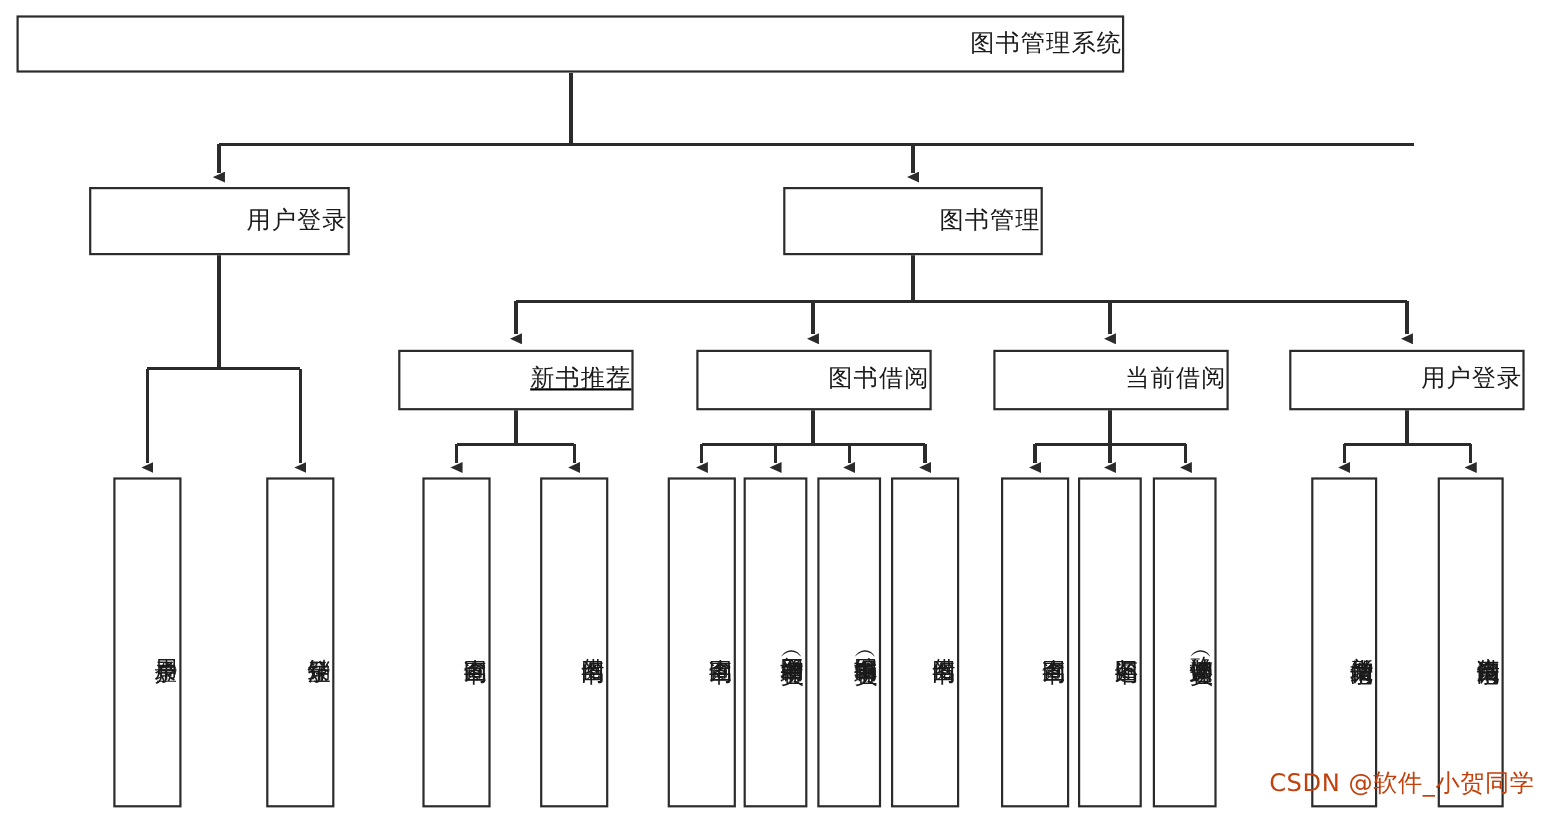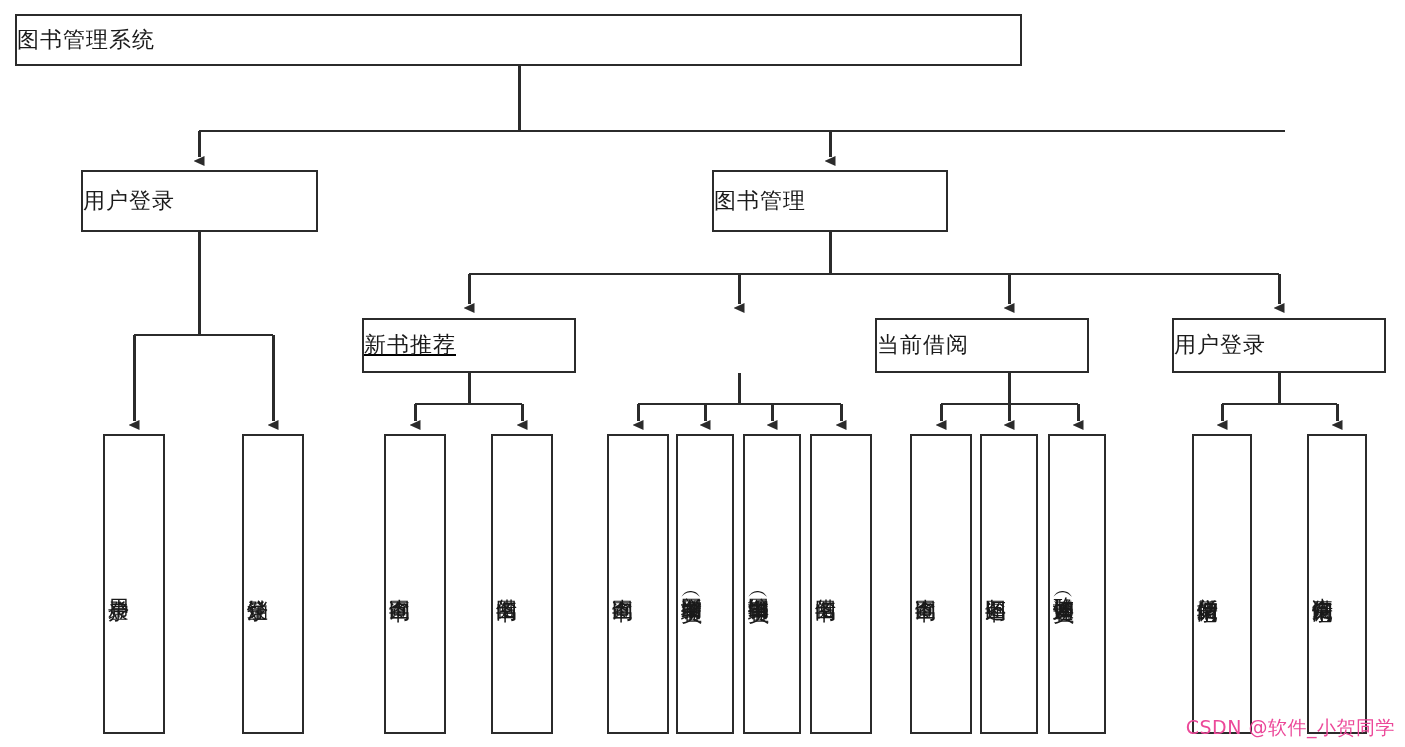--- a/index.html
+++ b/index.html
@@ -25,21 +25,21 @@
     width: 1405px;
     height: 747px;
   }
   .node-box {
     position: absolute;
     box-sizing: border-box;
     background: #ffffff;
     border: 2px solid #2b2b2b;
     display: flex;
     align-items: center;
-    justify-content: flex-start;
+    justify-content: flex-end;
     z-index: 3;
   }
   .node-label-h {
     font-size: 22px;
     color: #1a1a1a;
     letter-spacing: 1px;
     line-height: 1.2;
     white-space: nowrap;
   }
   .node-label-v {
@@ -49,23 +49,23 @@
     letter-spacing: 1px;
     writing-mode: vertical-rl;
     text-orientation: upright;
     -webkit-writing-mode: vertical-rl;
     white-space: nowrap;
     text-align: center;
   }
   .watermark {
     position: absolute;
     right: 10px;
-    bottom: 6px;
-    font-size: 19px;
-    color: #ec4899;
+    bottom: 20px;
+    font-size: 22px;
+    color: #c2410c;
     letter-spacing: 0.5px;
     z-index: 6;
     white-space: nowrap;
     pointer-events: none;
   }
 </style>
 </head>
 <body>
 
 <div id="canvas">
@@ -129,22 +129,25 @@
   </div>
 
   <div class="node-box" style="left:712px; top:170px; width:236px; height:62px;">
     <span class="node-label-h">图书管理</span>
   </div>
 
   <div class="node-box" style="left:362px; top:318px; width:214px; height:55px;text-decoration:underline;">
     <span class="node-label-h">新书推荐</span>
   </div>
 
-
-  <div class="node-box" style="left:875px; top:318px; width:214px; height:55px;">
+  <div class="node-box" style="left:633px; top:318px; width:214px; height:55px;">
+    <span class="node-label-h">图书借阅</span>
+  </div>
+
+  <div class="node-box" style="left:903px; top:318px; width:214px; height:55px;">
     <span class="node-label-h">当前借阅</span>
   </div>
 
   <div class="node-box" style="left:1172px; top:318px; width:214px; height:55px;">
     <span class="node-label-h">用户登录</span>
   </div>
 
   <div class="node-box" style="left:103px; top:434px; width:62px; height:300px;">
     <span class="node-label-v">用户登录</span>
   </div>

